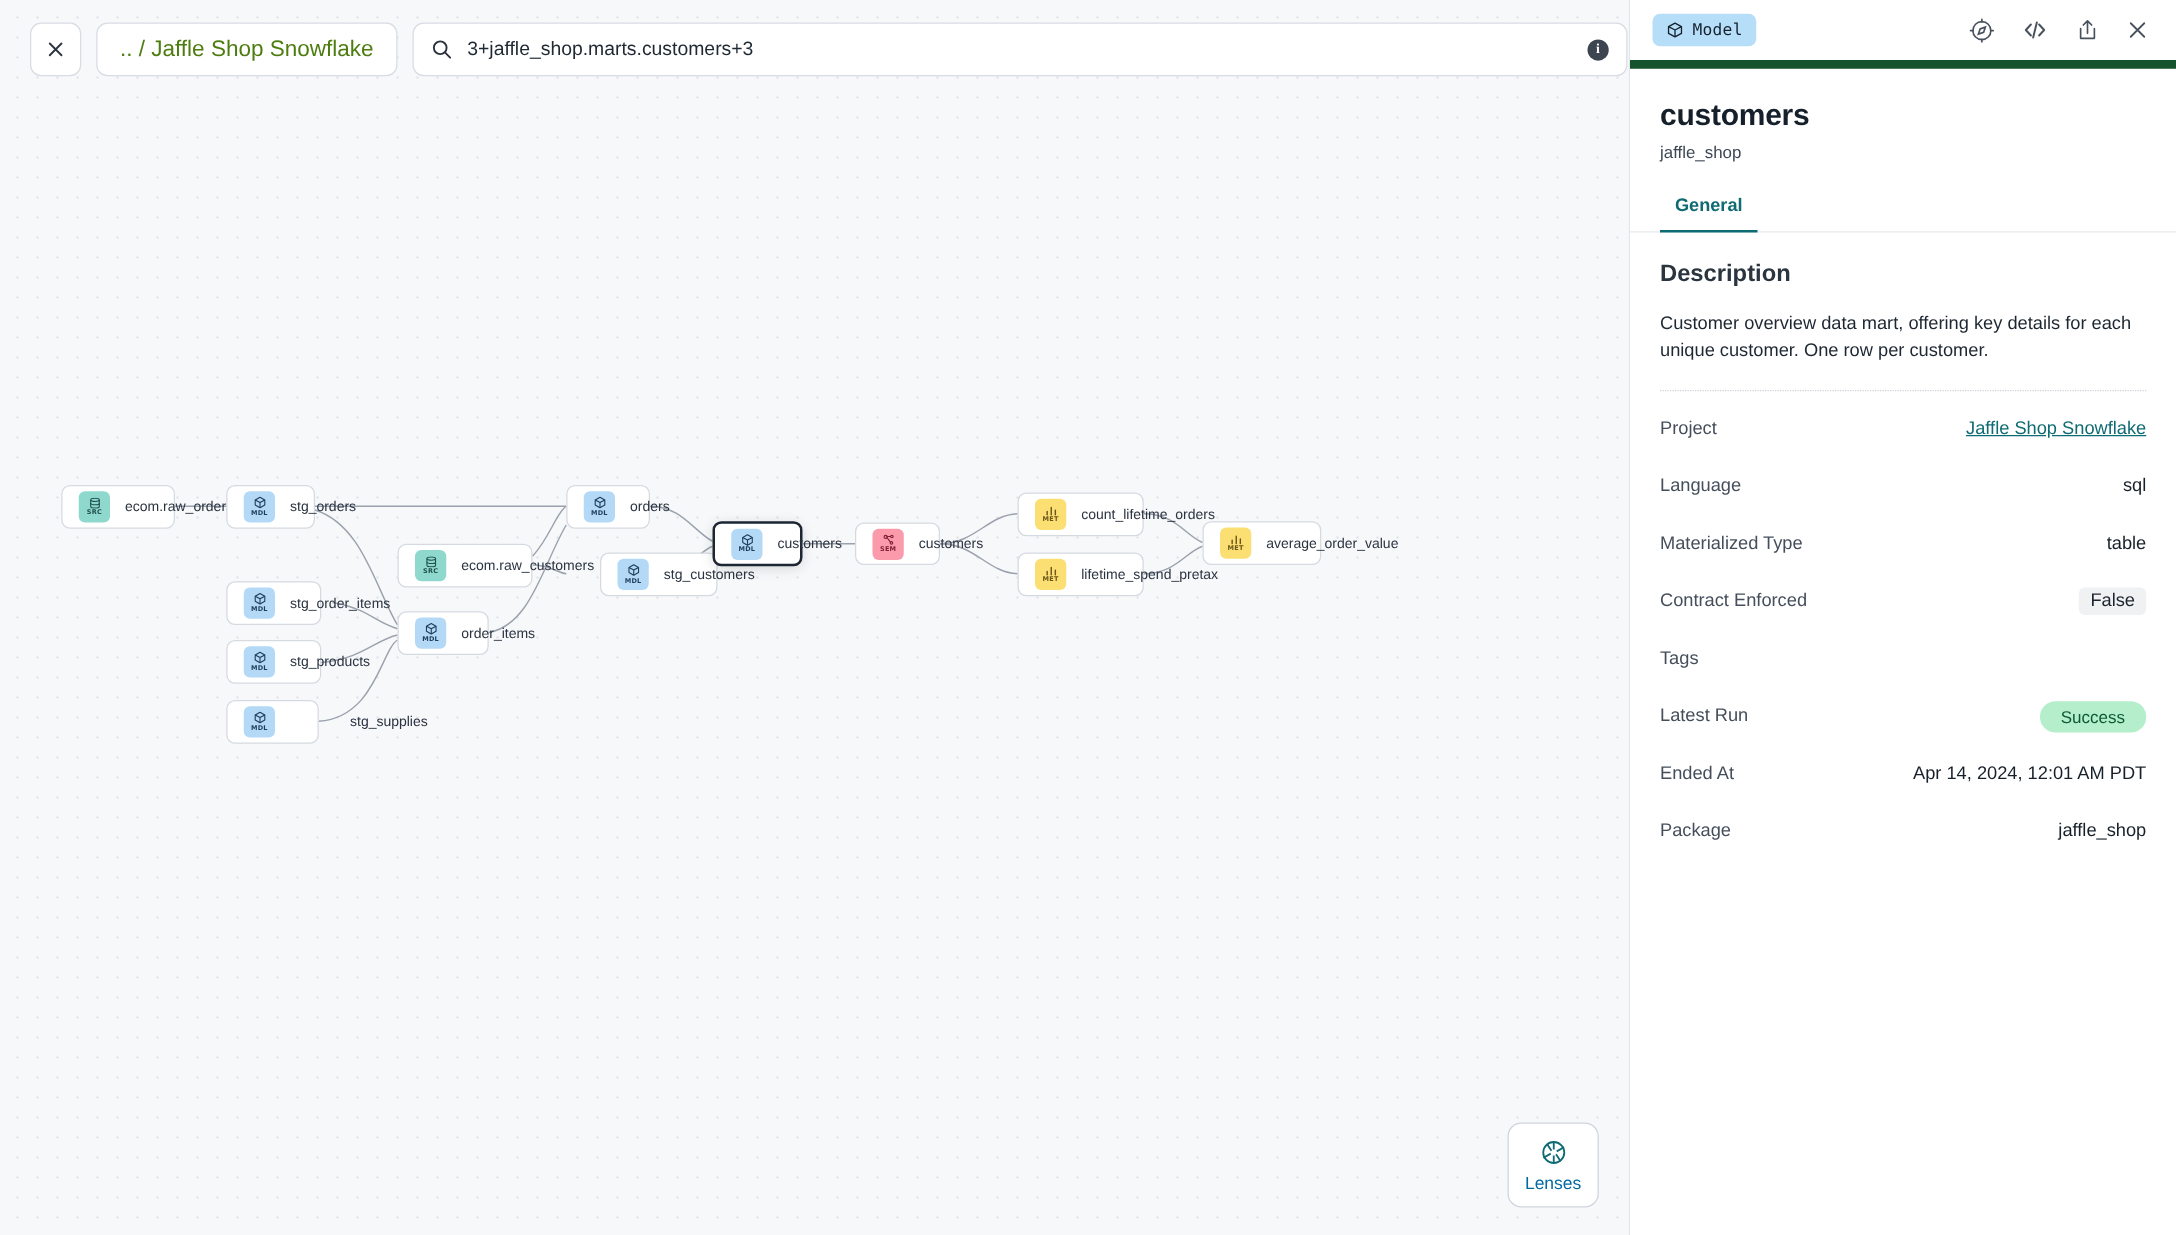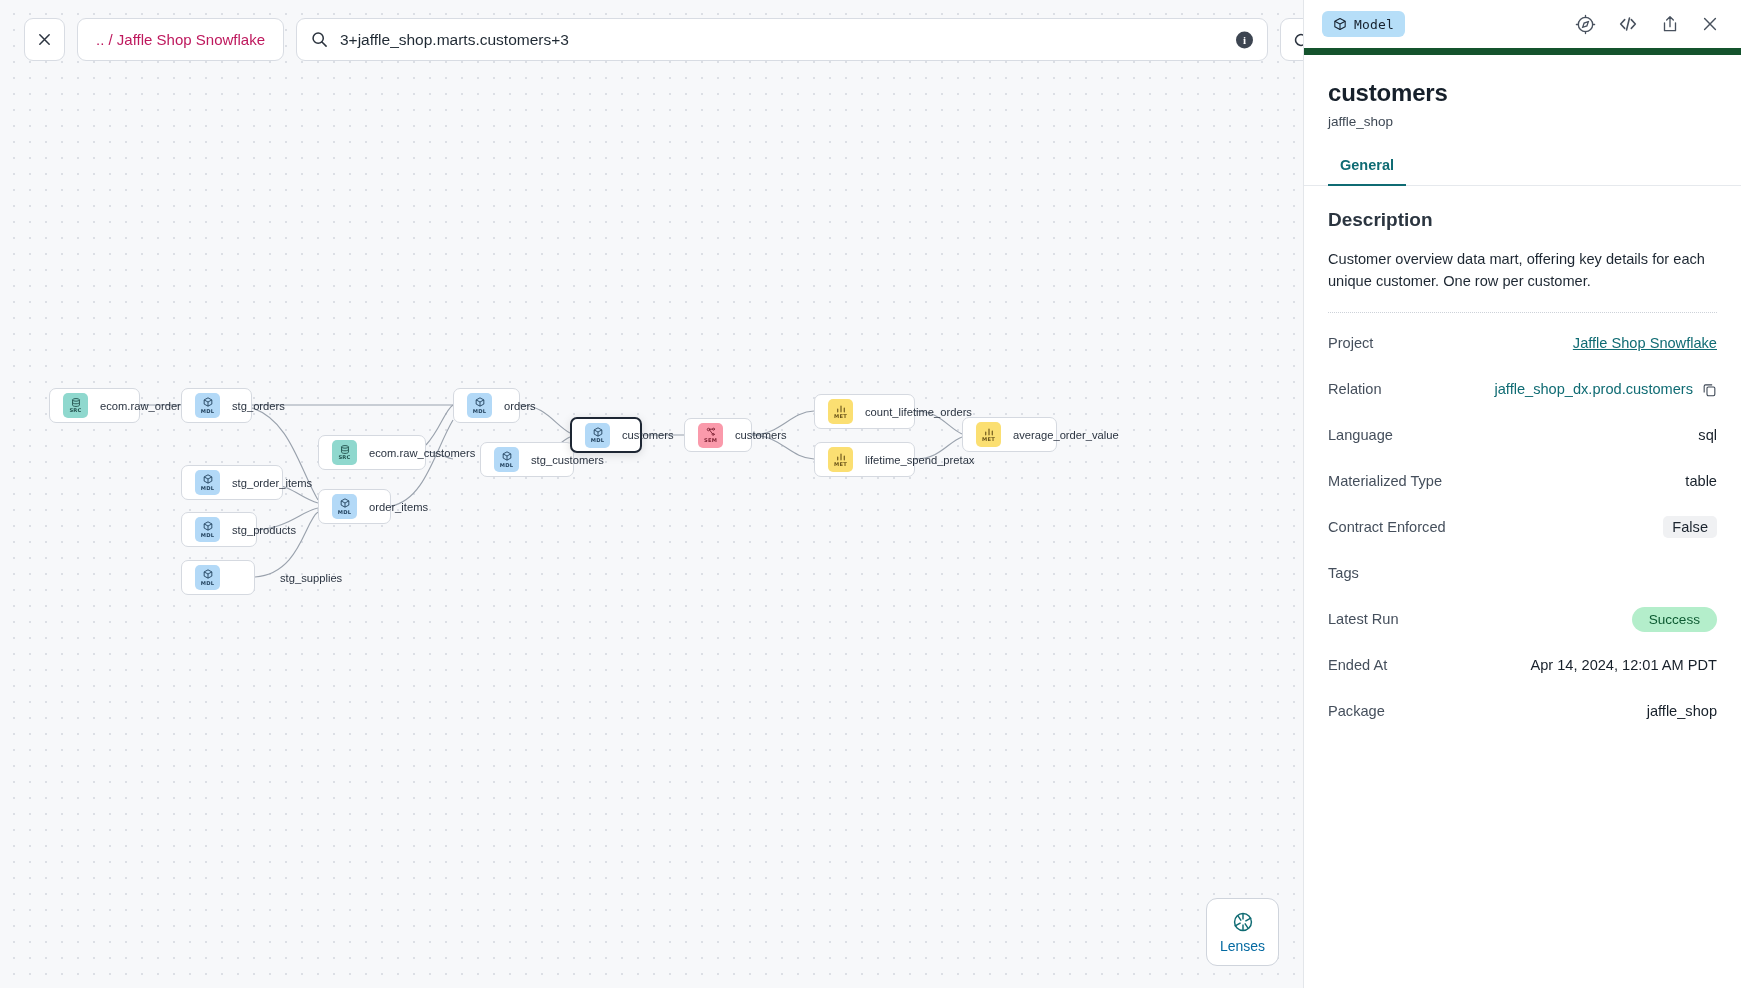--- a/index.html
+++ b/index.html
@@ -29,21 +29,21 @@
     z-index: 30;
   }
   .tb-btn {
     height: 43px; background: #ffffff;
     border: 1px solid #d8dce3; border-radius: 9px;
     display: flex; align-items: center; justify-content: center;
     cursor: pointer;
   }
   #close-graph-button { width: 41px; }
   #breadcrumb-button {
-    padding: 0 18px; font-size: 15px; color: #be185d; white-space: nowrap;
+    padding: 0 18px; font-size: 18px; color: #4d7c0f; white-space: nowrap;
   }
   #search-wrap {
     position: relative; width: 972px; height: 43px;
     background: #fff; border: 1px solid #d8dce3; border-radius: 9px;
     display: flex; align-items: center; padding: 0 14px;
   }
   #search-wrap .mag { flex: 0 0 auto; margin-right: 12px; display: flex; }
   #search-input {
     flex: 1; border: none; outline: none; background: transparent;
     font-family: "Liberation Sans", sans-serif;
@@ -244,21 +244,21 @@
               <span class="glyph">
                 <svg width="10" height="10" viewBox="0 0 12 12" fill="none" stroke="currentColor" stroke-width="1.05" stroke-linejoin="round">
                   <path d="M6 1 L10.6 3.5 L10.6 8.5 L6 11 L1.4 8.5 L1.4 3.5 Z"></path>
                   <path d="M1.4 3.5 L6 6 L10.6 3.5 M6 6 L6 11"></path>
                 </svg>
               </span>
               <span class="abbr">MDL</span>
             </div>
             <span class="nlabel">stg_orders</span>
           </div>
-          <div class="node" style="left: 181px; top: 465px; width: 102px; height: 35px;">
+          <div class="node" style="left: 181px; top: 465px; width: 76px; height: 35px;">
             <div class="badge mdl">
               <span class="glyph">
                 <svg width="10" height="10" viewBox="0 0 12 12" fill="none" stroke="currentColor" stroke-width="1.05" stroke-linejoin="round">
                   <path d="M6 1 L10.6 3.5 L10.6 8.5 L6 11 L1.4 8.5 L1.4 3.5 Z"></path>
                   <path d="M1.4 3.5 L6 6 L10.6 3.5 M6 6 L6 11"></path>
                 </svg>
               </span>
               <span class="abbr">MDL</span>
             </div>
             <span class="nlabel">stg_order_items</span>
@@ -457,32 +457,20 @@
     <div id="panel-body">
       <div id="desc-label">Description</div>
       <div id="desc-text">Customer overview data mart, offering key details for each unique customer. One row per customer.</div>
       <div id="desc-divider"></div>
       <div id="rows">
           <div class="row">
             <div class="k">Project</div>
             <div class="v link">Jaffle Shop Snowflake</div>
           </div>
           <div class="row">
-            <div class="k">Relation</div>
-            <div class="v relation">
-              <span>jaffle_shop_dx.prod.customers</span>
-              <span class="copy-icon">
-                <svg width="15" height="15" viewBox="0 0 18 18" fill="none" stroke="#3c4654" stroke-width="1.3" stroke-linejoin="round">
-                  <rect x="6" y="6" width="9.4" height="10.4" rx="1.6"></rect>
-                  <path d="M12.2 3.4 L4.2 3.4 C3.3 3.4 2.6 4.1 2.6 5 L2.6 12.6"></path>
-                </svg>
-              </span>
-            </div>
-          </div>
-          <div class="row">
             <div class="k">Language</div>
             <div class="v ">sql</div>
           </div>
           <div class="row">
             <div class="k">Materialized Type</div>
             <div class="v ">table</div>
           </div>
           <div class="row">
             <div class="k">Contract Enforced</div>
             <div class="v chip-grey">False</div>

